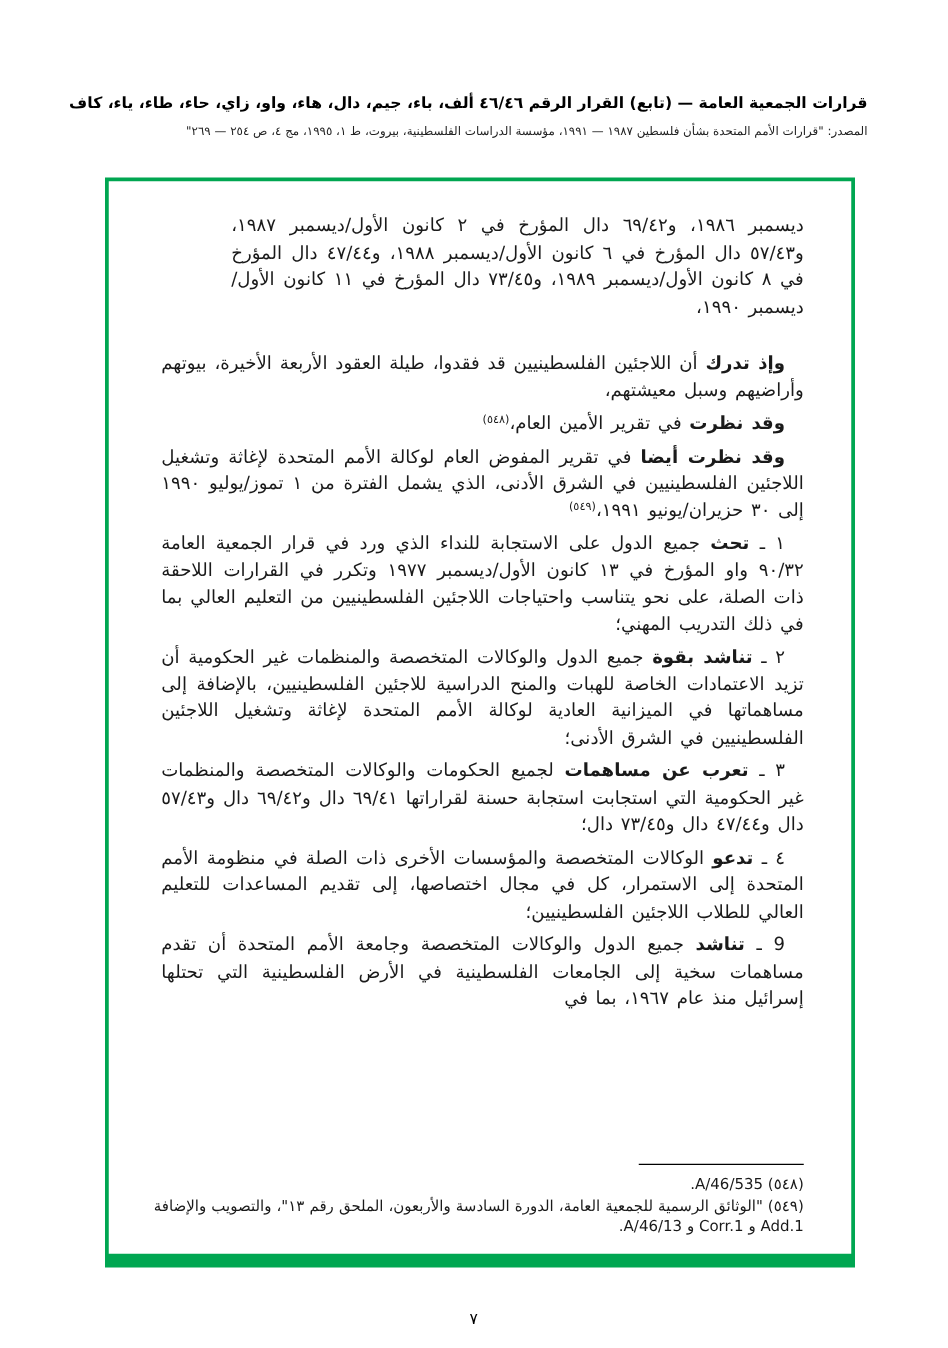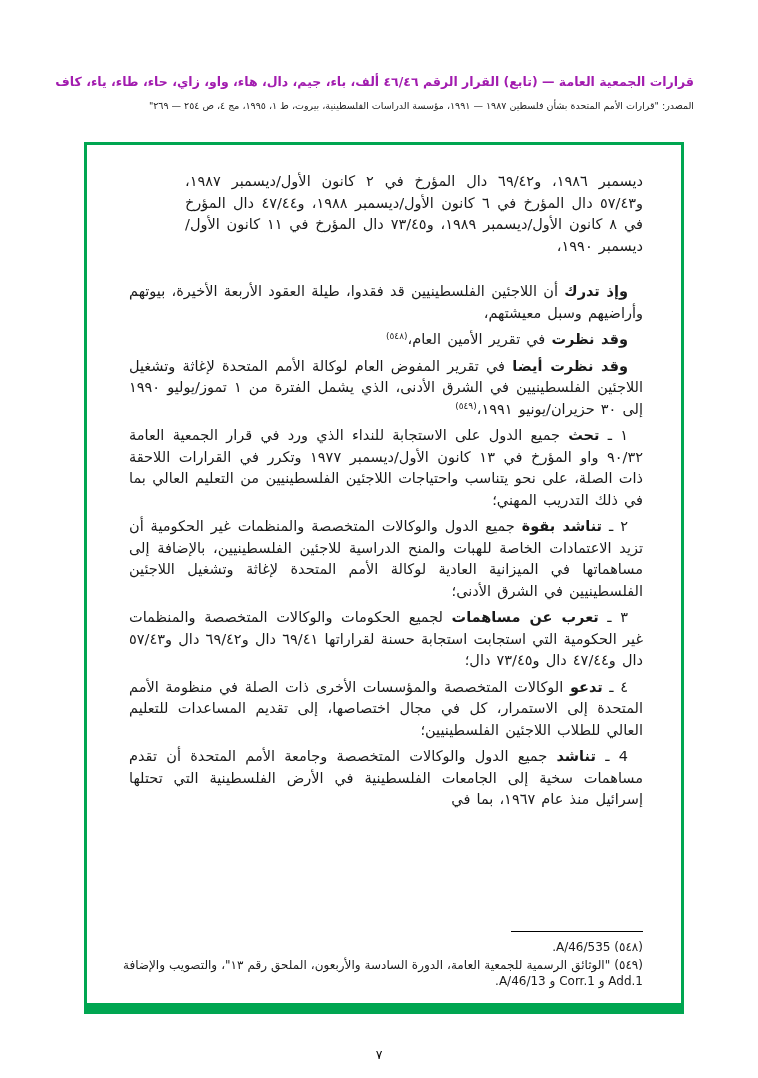--- a/index.html
+++ b/index.html
@@ -12,21 +12,21 @@
     position: relative;
     overflow: hidden;
   }
   .page { position: absolute; inset: 0; direction: rtl; }
 
   
   .header-title {
     position: absolute; top: 74px; right: 64px; left: 64px;
     font-size: 12.5px; font-weight: bold;
     text-align: center; white-space: nowrap;
-    color: #a21caf;
+    color: #000000;
   }
   .header-source {
     position: absolute; top: 100px; right: 64px; left: 64px;
     font-size: 9.5px; text-align: right; color: #222;
   }
 
   
   .doc-box {
     position: absolute; top: 142px; left: 84px; right: 74px; bottom: 64px;
     border: 3px solid var(--accent, #00A651);
@@ -88,21 +88,21 @@
       <p class="para"><span class="lead">وقد نظرت أيضا</span><span> في تقرير المفوض العام لوكالة الأمم المتحدة لإغاثة وتشغيل اللاجئين الفلسطينيين في الشرق الأدنى، الذي يشمل الفترة من ١ تموز/يوليو ١٩٩٠ إلى ٣٠ حزيران/يونيو ١٩٩١،</span><sup class="ref">(٥٤٩)</sup></p>
 
       <p class="para"><span class="num">١ ـ </span><span class="lead">تحث</span><span> جميع الدول على الاستجابة للنداء الذي ورد في قرار الجمعية العامة ٩٠/٣٢ واو المؤرخ في ١٣ كانون الأول/ديسمبر ١٩٧٧ وتكرر في القرارات اللاحقة ذات الصلة، على نحو يتناسب واحتياجات اللاجئين الفلسطينيين من التعليم العالي بما في ذلك التدريب المهني؛</span></p>
 
       <p class="para"><span class="num">٢ ـ </span><span class="lead">تناشد بقوة</span><span> جميع الدول والوكالات المتخصصة والمنظمات غير الحكومية أن تزيد الاعتمادات الخاصة للهبات والمنح الدراسية للاجئين الفلسطينيين، بالإضافة إلى مساهماتها في الميزانية العادية لوكالة الأمم المتحدة لإغاثة وتشغيل اللاجئين الفلسطينيين في الشرق الأدنى؛</span></p>
 
       <p class="para"><span class="num">٣ ـ </span><span class="lead">تعرب عن مساهمات</span><span> لجميع الحكومات والوكالات المتخصصة والمنظمات غير الحكومية التي استجابت استجابة حسنة لقراراتها ٦٩/٤١ دال و٦٩/٤٢ دال و٥٧/٤٣ دال و٤٧/٤٤ دال و٧٣/٤٥ دال؛</span></p>
 
       <p class="para"><span class="num">٤ ـ </span><span class="lead">تدعو</span><span> الوكالات المتخصصة والمؤسسات الأخرى ذات الصلة في منظومة الأمم المتحدة إلى الاستمرار، كل في مجال اختصاصها، إلى تقديم المساعدات للتعليم العالي للطلاب اللاجئين الفلسطينيين؛</span></p>
 
-      <p class="para"><span class="num">4 ـ </span><span class="lead">تناشد</span><span> جميع الدول والوكالات المتخصصة وجامعة الأمم المتحدة أن تقدم مساهمات سخية إلى الجامعات الفلسطينية في الأرض الفلسطينية التي تحتلها إسرائيل منذ عام ١٩٦٧، بما في</span></p>
+      <p class="para"><span class="num">9 ـ </span><span class="lead">تناشد</span><span> جميع الدول والوكالات المتخصصة وجامعة الأمم المتحدة أن تقدم مساهمات سخية إلى الجامعات الفلسطينية في الأرض الفلسطينية التي تحتلها إسرائيل منذ عام ١٩٦٧، بما في</span></p>
 
     </div>
 
     <div class="footnotes">
       <div class="fn-rule"></div>
       <p class="footnote"><span class="fn-label">(٥٤٨)</span> <span>A/46/535.</span></p>
       <p class="footnote"><span class="fn-label">(٥٤٩)</span> <span>"الوثائق الرسمية للجمعية العامة، الدورة السادسة والأربعون، الملحق رقم ١٣"، والتصويب والإضافة ‪A/46/13 و Corr.1 و Add.1‬.</span></p>
     </div>
 
   </div>

